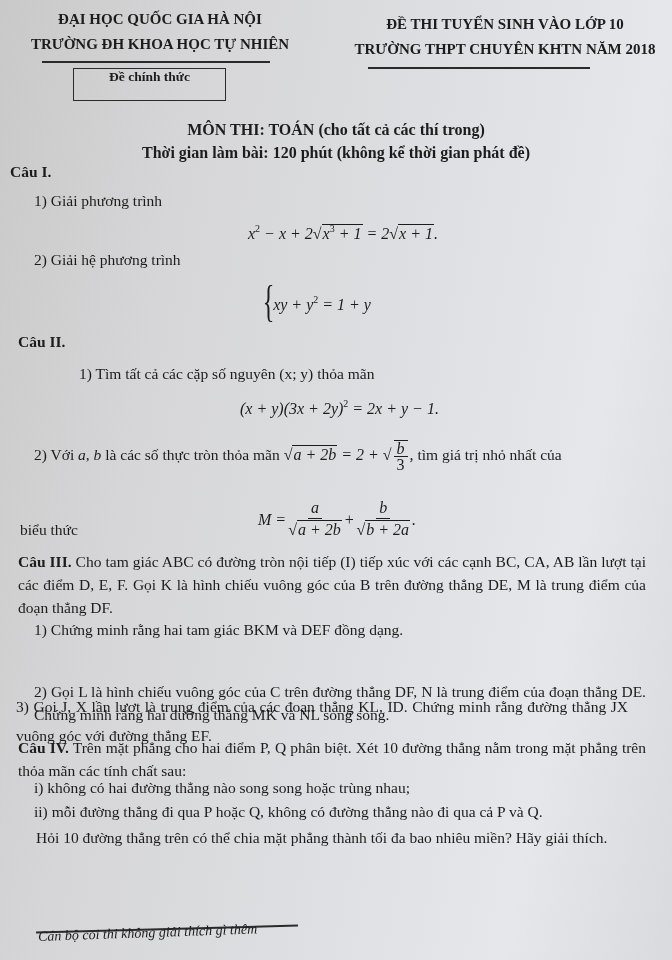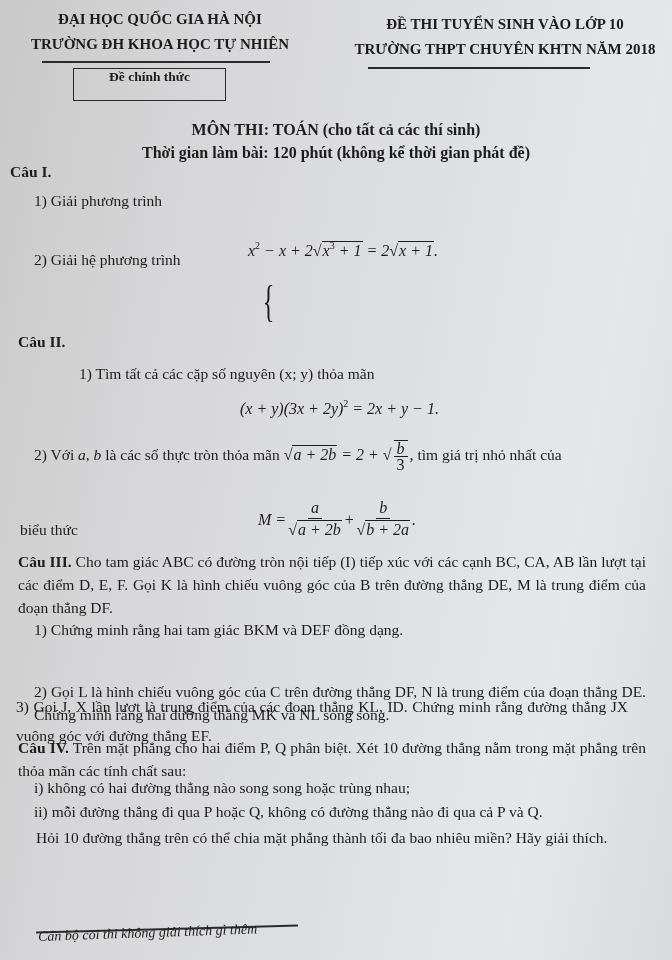--- a/index.html
+++ b/index.html
@@ -32,32 +32,33 @@
 <div class="abs hdr" style="left:10px; top:34px; width:300px;">TRƯỜNG ĐH KHOA HỌC TỰ NHIÊN</div>
 <div class="abs line" style="left:42px; top:61px; width:228px;"></div>
 <div class="abs box" style="left:73px; top:68px; width:153px; height:33px;">
   <span>Đề chính thức</span>
 </div>
 
 <div class="abs hdr" style="left:345px; top:14px; width:320px;">ĐỀ THI TUYỂN SINH VÀO LỚP 10</div>
 <div class="abs hdr" style="left:340px; top:39px; width:330px;">TRƯỜNG THPT CHUYÊN KHTN NĂM 2018</div>
 <div class="abs line" style="left:368px; top:67px; width:222px;"></div>
 
-<div class="abs hdr" style="left:150px; top:119px; width:372px; font-size:16px;">MÔN THI: TOÁN (cho tất cả các thí sinh)</div>
+<div class="abs hdr" style="left:150px; top:119px; width:372px; font-size:16px;">MÔN THI: TOÁN (cho tất cả các thí trong)</div>
 <div class="abs hdr" style="left:110px; top:142px; width:452px; font-size:16px;">Thời gian làm bài: 120 phút (không kể thời gian phát đề)</div>
 
 <div class="abs b txt" style="left:10px; top:160px;">Câu I.</div>
 <div class="abs txt" style="left:34px; top:189px;">1) Giải phương trình</div>
-<div class="abs math" style="left:248px; top:240px;">
+<div class="abs math" style="left:248px; top:223px;">
   x<span class="sup">2</span> − x + 2√<span class="sqrt">x<span class="sup">3</span> + 1</span> = 2√<span class="sqrt">x + 1</span>.
 </div>
 <div class="abs txt" style="left:34px; top:248px;">2) Giải hệ phương trình</div>
 <div class="abs math" style="left:258px; top:280px; display:flex; align-items:center;">
   <span class="brace">{</span>
   <div style="line-height:25px; margin-left:-6px;">
+    <div>xy + y<span class="sup">2</span> = 1 + y</div>
   </div>
 </div>
 
 <div class="abs b txt" style="left:18px; top:330px;">Câu II.</div>
 <div class="abs txt" style="left:49px; top:362px;margin-left:30px;">1) Tìm tất cả các cặp số nguyên (x; y) thỏa mãn</div>
 <div class="abs math" style="left:240px; top:398px;">
   (x + y)(3x + 2y)<span class="sup">2</span> = 2x + y − 1.
 </div>
 <div class="abs txt" style="left:34px; top:440px; width:610px; white-space:nowrap;">
   <span>2) Với</span>

